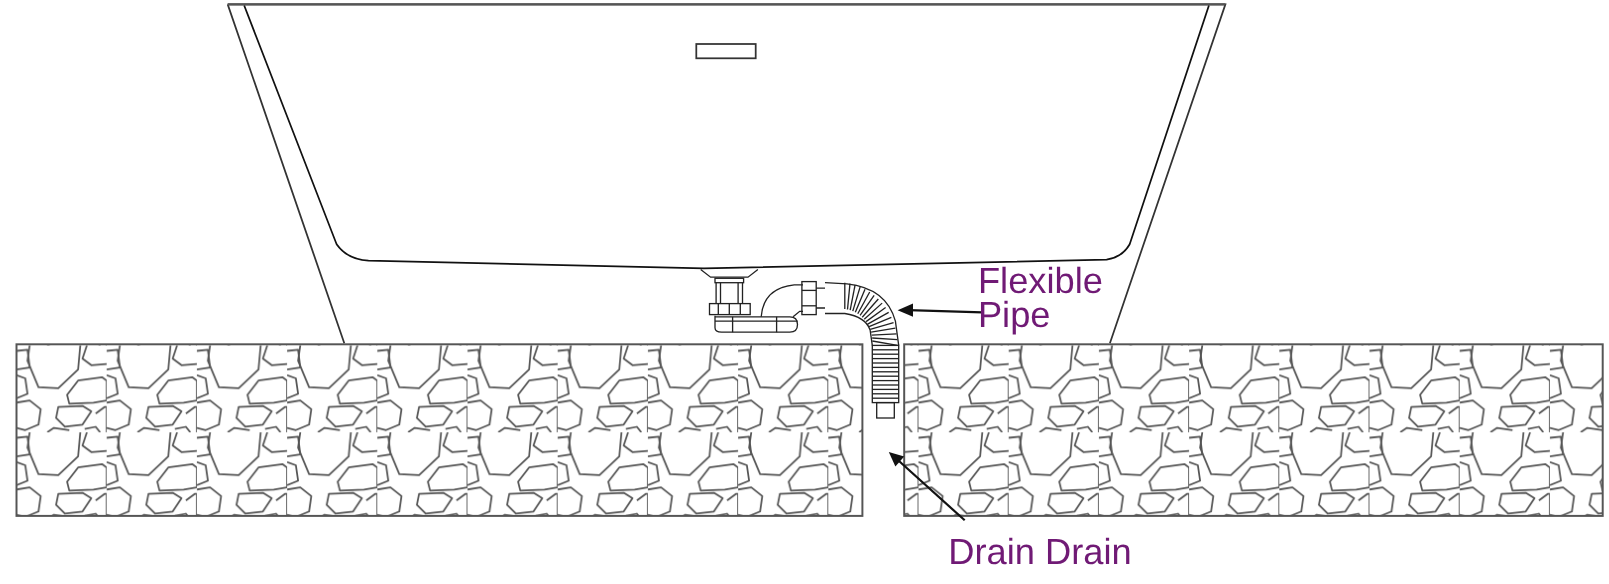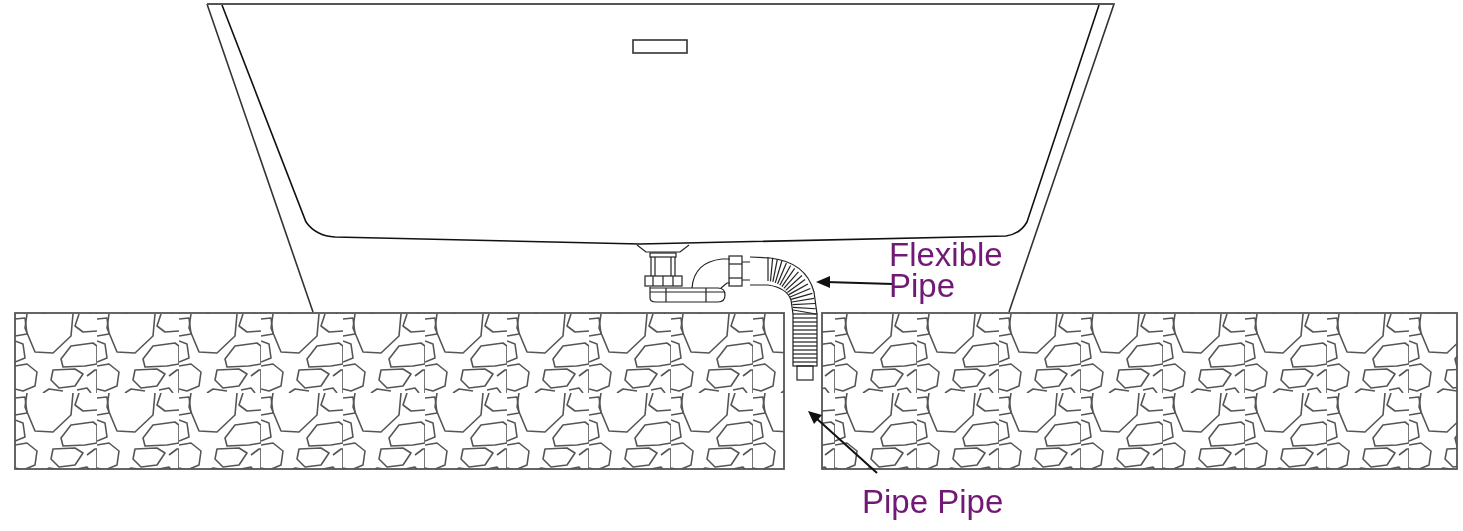--- a/index.html
+++ b/index.html
@@ -119,13 +119,13 @@
   <g>
     <line x1="877" y1="473" x2="816" y2="418" stroke="#111" stroke-width="2"></line>
     <path d="M808,411 L822,415 L814,424 Z" fill="#111"></path>
   </g>
 </svg>
 
 <div class="label" id="lbl-flex">
   <div>Flexible</div>
   <div>Pipe</div>
 </div>
-<div class="label" id="lbl-pipe">Pipe Pipe</div>
+<div class="label" id="lbl-pipe">Drain Drain</div>
 
 </body></html>

